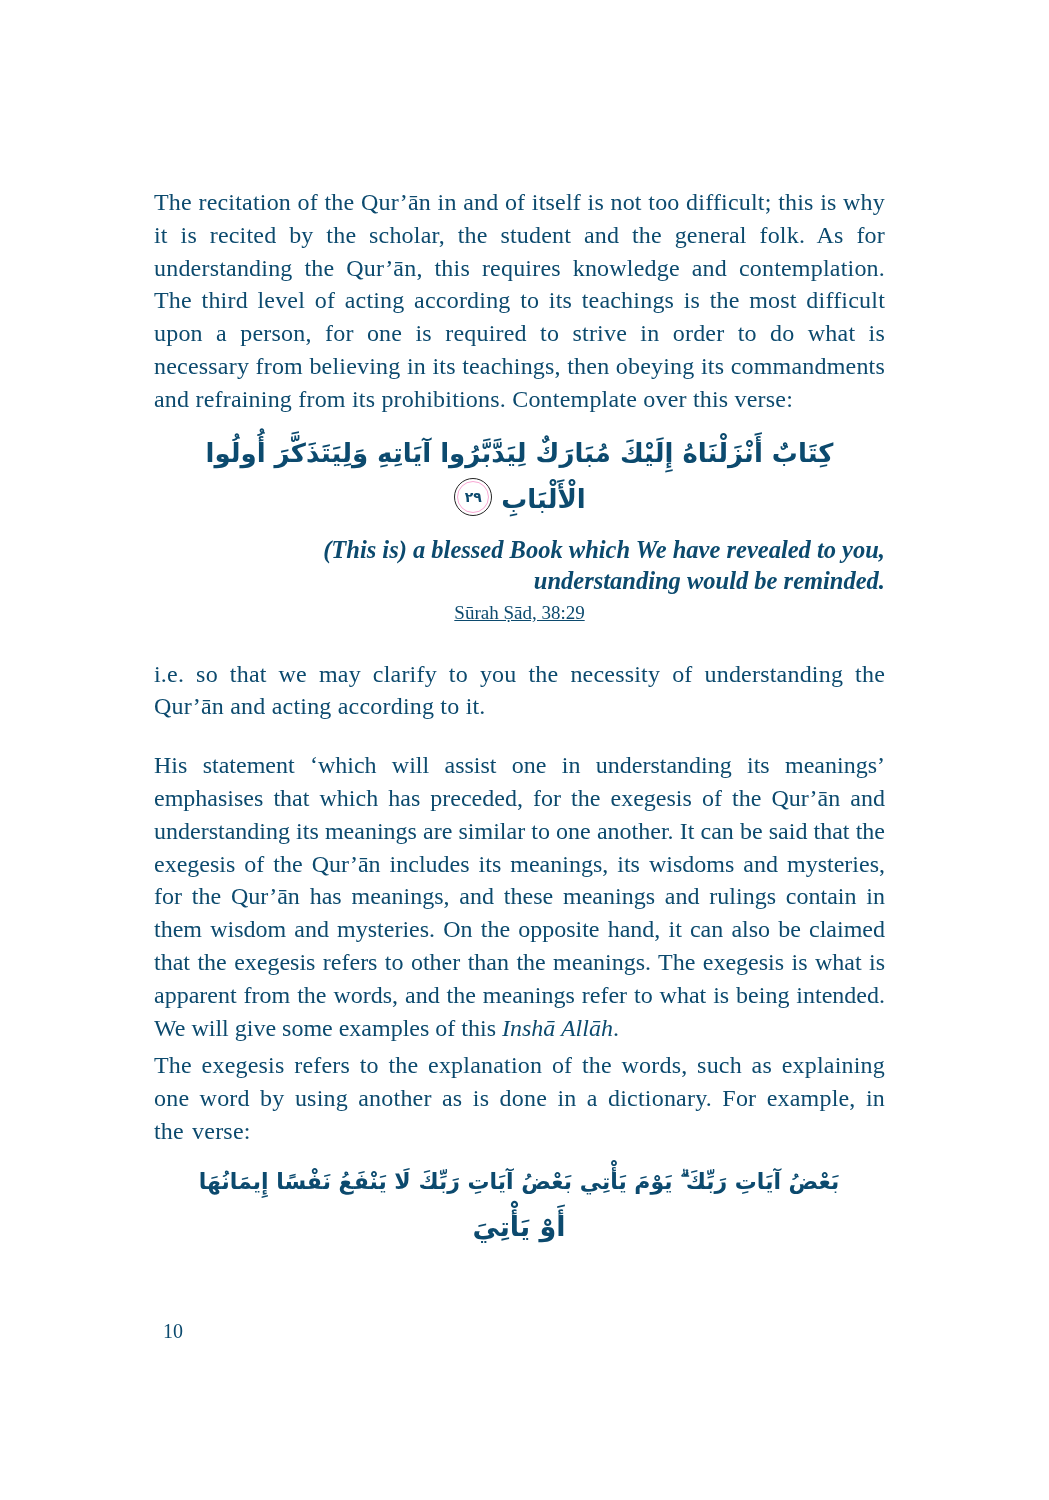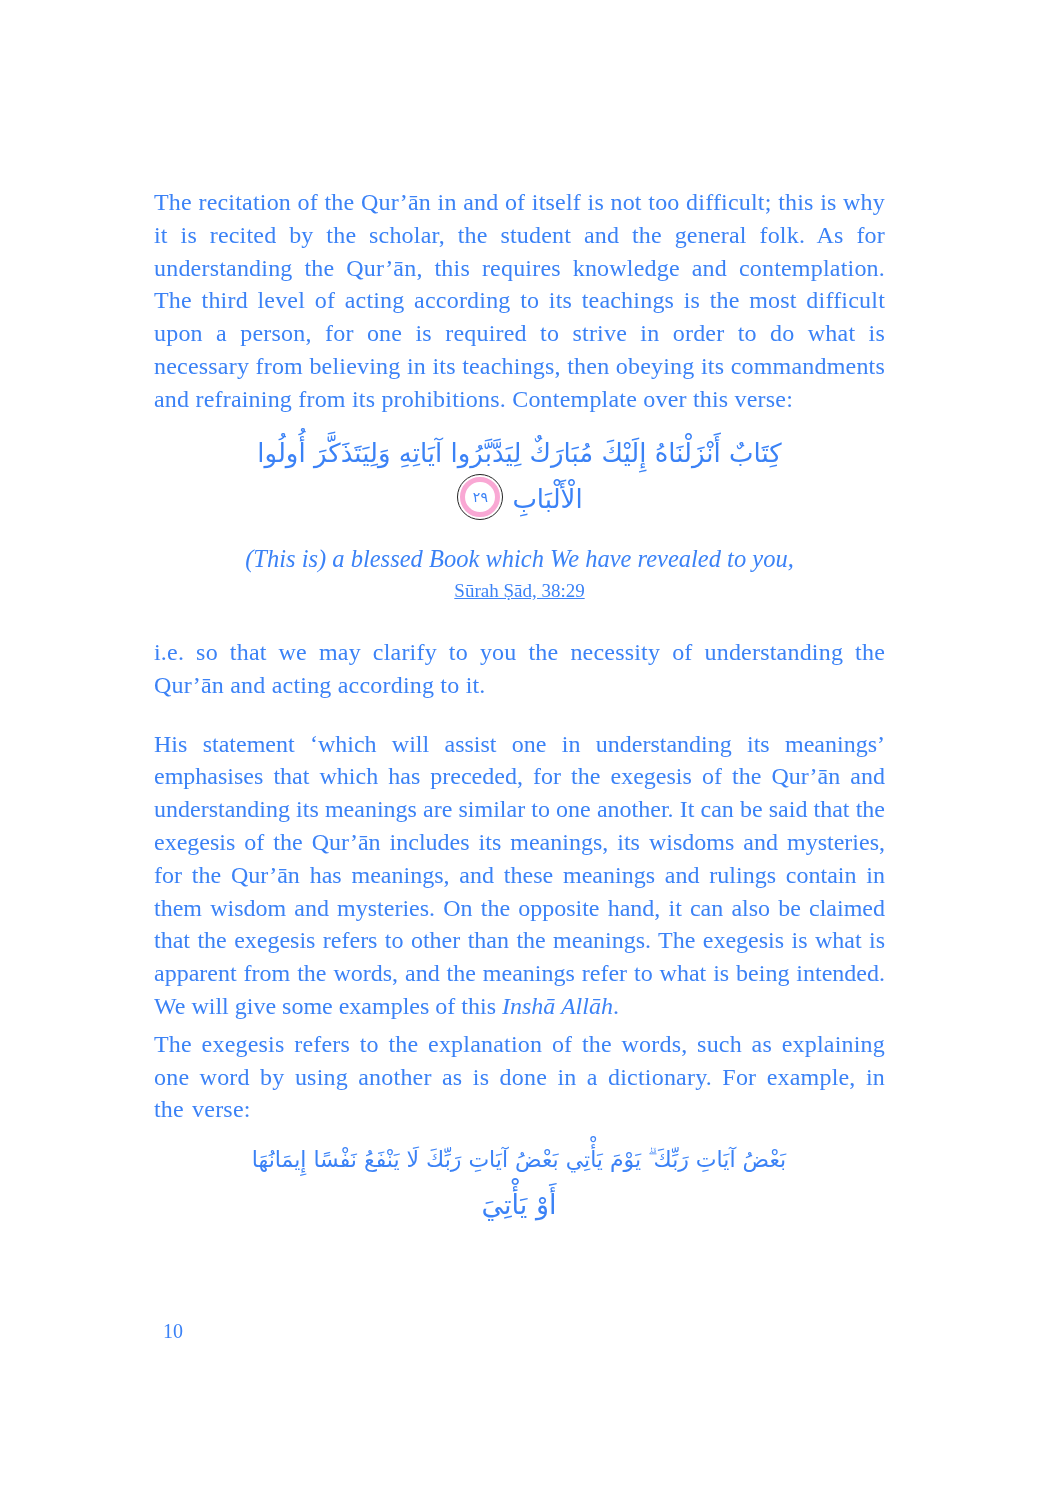--- a/index.html
+++ b/index.html
@@ -2,21 +2,21 @@
 <html><head>
 <meta charset="utf-8">
 <style>
   html, body { margin: 0; padding: 0; background: #e9e9e9; }
   .page {
     position: relative;
     width: 1049px;
     height: 1500px;
     margin: 0 auto;
     background: #ffffff;
-    color: #3b82f6;
+    color: #0c4a6e;
     font-family: "Liberation Serif", serif;
     overflow: hidden;
   }
   .content {
     position: absolute;
     left: 154px;
     top: 186px;
     width: 731px;
   }
   .body-text {
@@ -25,48 +25,49 @@
     line-height: 32.8px;
     text-align: justify;
     letter-spacing: 0.2px;
     font-weight: 400;
   }
   .italic-inline { font-style: italic; }
   .arabic {
     direction: rtl;
     text-align: center;
     font-family: "DejaVu Sans", sans-serif;
-    font-weight: 400;
+    font-weight: 700;
   }
   .arabic-v1 {
     margin-top: 14px;
     font-size: 26px;
     line-height: 46px;
   }
   .arabic-line { white-space: nowrap; }
   .ayah-marker {
     display: inline-block;
     width: 30px;
     height: 30px;
     line-height: 30px;
     font-size: 14px;
-    border: 5px solid #f9a8d4;
+    border: 1px solid #f9a8d4;
     outline: 1px solid #242424;
     outline-offset: 2px;
     border-radius: 50%;
     text-align: center;
     vertical-align: middle;
     margin: 0 12px 6px 4px;
   }
   .translation {
-    margin-top: 20px;
+    margin-top: 12px;
     font-style: italic;
     font-size: 24.5px;
     line-height: 31px;
-    text-align: center;
+    text-align: right;
+    font-weight: bold;
   }
   .citation {
     margin-top: 4px;
     font-size: 19px;
     line-height: 26px;
     text-align: center;
     text-decoration: underline;
   }
   .para2 { margin-top: 32px; }
   .para3 { margin-top: 26px; letter-spacing: 0; }
@@ -95,20 +96,21 @@
 
     <div class="arabic arabic-v1" dir="rtl">
       <div class="arabic-line">كِتَابٌ أَنْزَلْنَاهُ إِلَيْكَ مُبَارَكٌ لِيَدَّبَّرُوا آيَاتِهِ وَلِيَتَذَكَّرَ أُولُوا</div>
       <div class="arabic-line">
         <span>الْأَلْبَابِ</span><span class="ayah-marker"><span>٢٩</span></span>
       </div>
     </div>
 
     <div class="translation">
       <div>(This is) a blessed Book which We have revealed to you,</div>
+      <div>understanding would be reminded.</div>
     </div>
 
     <div class="citation">Sūrah Ṣād, 38:29</div>
 
     <p class="body-text para2">i.e. so that we may clarify to you the necessity of understanding the Qur’ān and acting according to it.</p>
 
     <p class="body-text para3"><span>His statement ‘which will assist one in understanding its meanings’ emphasises that which has preceded, for the exegesis of the Qur’ān and understanding its meanings are similar to one another. It can be said that the exegesis of the Qur’ān includes its meanings, its wisdoms and mysteries, for the Qur’ān has meanings, and these meanings and rulings contain in them wisdom and mysteries. On the opposite hand, it can also be claimed that the exegesis refers to other than the meanings. The exegesis is what is apparent from the words, and the meanings refer to what is being intended. We will give some examples of this </span><span class="italic-inline">Inshā Allāh</span><span>.</span></p>
 
     <p class="body-text para4">The exegesis refers to the explanation of the words, such as explaining one word by using another as is done in a dictionary. For example, in the verse:</p>
 

